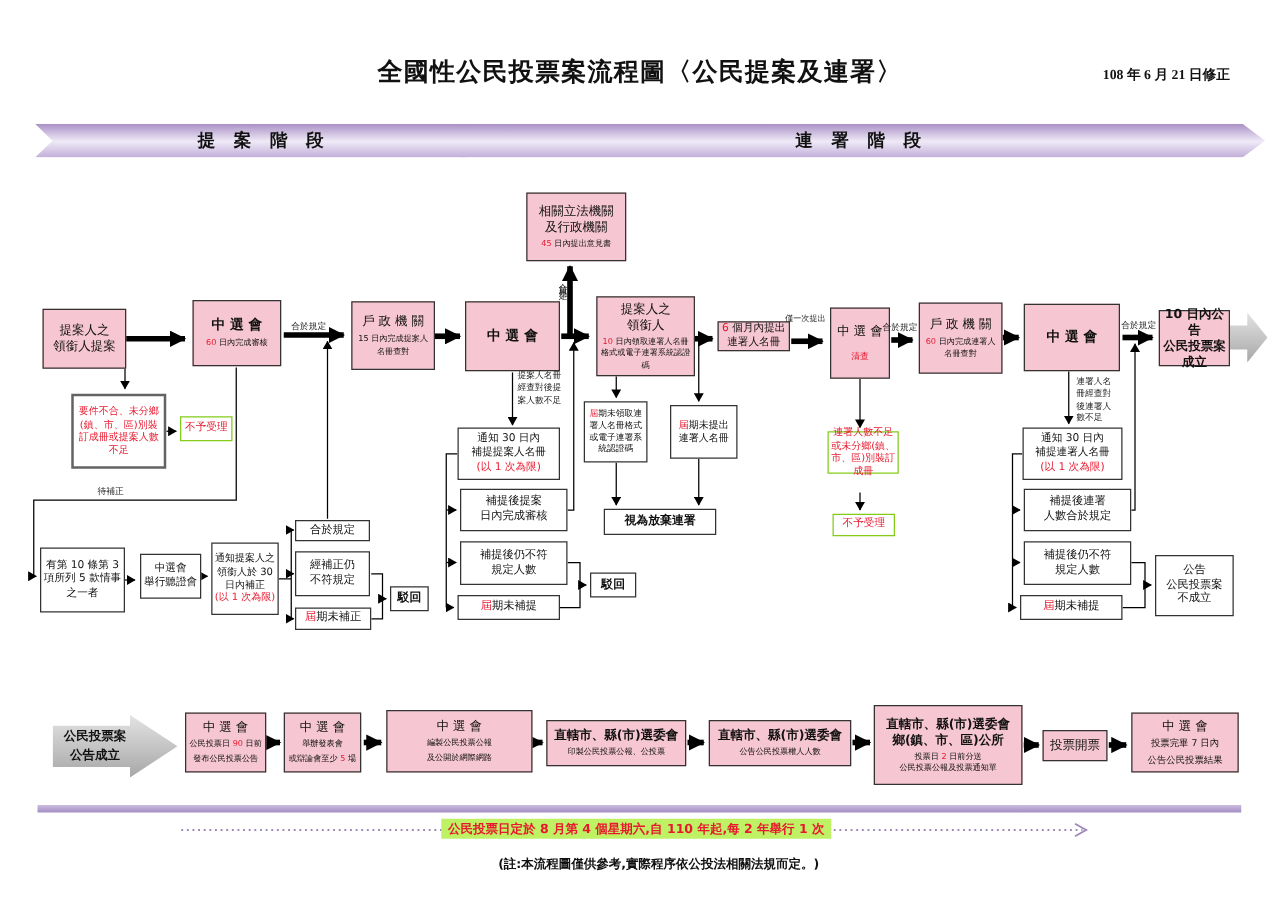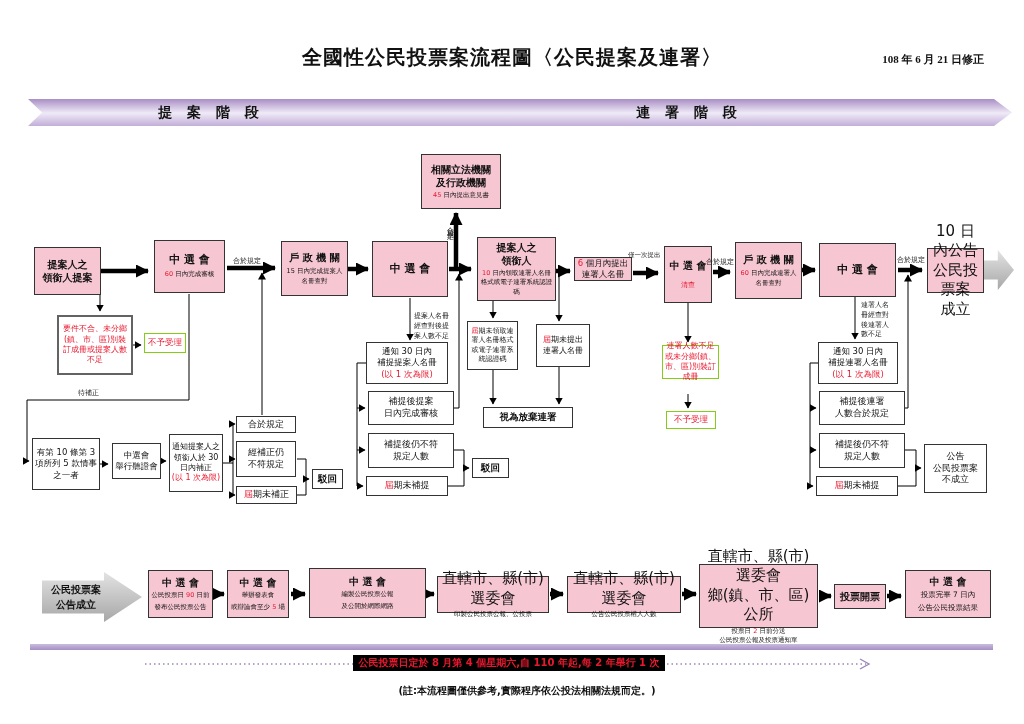--- a/index.html
+++ b/index.html
@@ -8,22 +8,22 @@
   .page-title{position:absolute;left:0;top:44px;width:100%;text-align:center;font-family:"Liberation Serif",serif;font-weight:bold;font-size:20px;letter-spacing:1px;z-index:3}
   .rev{position:absolute;right:40px;top:52px;font-size:11px;font-weight:bold;font-family:"Liberation Serif",serif;z-index:3}
   .banner{position:absolute;top:99px;height:27px;background:linear-gradient(180deg,#a98fc5 0%,#efeaf7 52%,#c2aed9 100%);display:flex;align-items:center;justify-content:center;font-weight:bold;font-size:14px;letter-spacing:5px;z-index:2}
   .banner.left{left:28px;width:366px;clip-path:polygon(0 0,346px 0,100% 50%,346px 100%,0 100%,14px 50%)}
   .banner.right{left:366px;width:646px;clip-path:polygon(0 0,628px 0,100% 50%,628px 100%,0 100%,16px 50%)}
   .box{position:absolute;display:flex;flex-direction:column;align-items:center;justify-content:center;text-align:center;border:1px solid #333;background:#fff;line-height:1.3;z-index:2;padding:1px}
   .pink{background:#f6c6d2}
   .red{color:#e8192e}
   .pre{white-space:pre-line}
   .t11{font-weight:bold;font-size:11px}
-  .t10{font-weight:bold;font-size:10px}
-  .t95{font-weight:normal;font-size:15px}
+  .t10{font-weight:normal;font-size:10px}
+  .t95{font-weight:bold;font-size:10px}
   .b95{font-weight:bold;font-size:9.5px}
   .f9{font-size:9px}
   .f85{font-size:8.5px}
   .f8{font-size:8px}
   .f7{font-size:7px}
   .s65{font-size:6.5px;margin-top:2px;line-height:1.4}
   .sub7{font-size:6.5px;margin-top:3px;line-height:1.45}
   .gray2{border:2px solid #636363}
   .gray1{border:1px solid #84cc16}
   .lbl{position:absolute;font-size:7px;color:#222;z-index:3;background:transparent}
@@ -32,21 +32,21 @@
   .tk{stroke:#000;stroke-width:4.5;fill:none;marker-end:url(#mb)}
   .tn{stroke:#000;stroke-width:1;fill:none;marker-end:url(#mt)}
   .ln{stroke:#000;stroke-width:1;fill:none}
   .dt{stroke:#9b87ba;stroke-width:1.6;fill:none;stroke-dasharray:1.5 3}
   .dc{stroke:#9b87ba;stroke-width:1.4;fill:none}
   .grayarrow{position:absolute;background:linear-gradient(180deg,#e3e3e3,#a7a7a7);z-index:2}
   .bigga{left:42px;top:572px;width:100px;height:50px;clip-path:polygon(0 17%,62% 17%,62% 0,100% 50%,62% 100%,62% 83%,0 83%);display:flex;align-items:center}
   .bigga .txt{width:68%;text-align:center;font-weight:bold;font-size:10px;line-height:1.5}
   .smallga{left:984px;top:250px;width:30px;height:40px;clip-path:polygon(0 26%,46% 26%,46% 0,100% 50%,46% 100%,46% 74%,0 74%)}
   .bar{position:absolute;left:30px;top:644px;width:963px;height:6px;background:linear-gradient(180deg,#cbbcdf,#a48ec4);z-index:2}
-  .schedule{position:absolute;left:353px;top:655px;width:312px;text-align:center;font-size:10px;font-weight:bold;background:#000000;z-index:3;padding:1px 0}
+  .schedule{position:absolute;left:353px;top:655px;width:312px;text-align:center;font-size:10px;font-weight:bold;background:#bef264;z-index:3;padding:1px 0}
   .note{position:absolute;left:15px;top:684px;width:100%;text-align:center;font-size:10px;font-weight:bold;z-index:3}
 </style>
 </head>
 <body>
 
 <svg class="wires" width="1024" height="724">
   <defs>
     <marker id="mb" markerUnits="userSpaceOnUse" markerWidth="14" markerHeight="13" refX="12" refY="6.5" orient="auto">
         <path d="M0,0L13,6.5L0,13z" fill="#000"></path>
       </marker>
@@ -196,21 +196,21 @@
   <div class="red">(以 1 次為限)</div>
 </div>
 <div class="box f9" style="left:236px;top:416px;width:60px;height:17px">合於規定</div>
 <div class="box f9 pre" style="left:236px;top:441px;width:60px;height:36px">經補正仍
 不符規定</div>
 <div class="box f9" style="left:236px;top:486px;width:61px;height:18px">
   <div><span class="red">屆</span><span>期未補正</span></div>
 </div>
 <div class="box b95" style="left:312px;top:469px;width:31px;height:20px">駁回</div>
 
-<div class="lbl" style="left:414px;top:312px;width:36px;font-size:7px;line-height:1.4">提案人名冊經查對後提案人數不足</div>
+<div class="lbl" style="left:414px;top:296px;width:36px;font-size:7px;line-height:1.4">提案人名冊經查對後提案人數不足</div>
 <div class="box f85" style="left:366px;top:342px;width:82px;height:42px">
   <div class="pre">通知 30 日內
 補提提案人名冊</div>
   <div class="red">(以 1 次為限)</div>
 </div>
 <div class="box f9 pre" style="left:368px;top:391px;width:86px;height:34px">補提後提案
 日內完成審核</div>
 <div class="box f9 pre" style="left:368px;top:433px;width:86px;height:35px">補提後仍不符
 規定人數</div>
 <div class="box f9" style="left:366px;top:476px;width:82px;height:20px">

